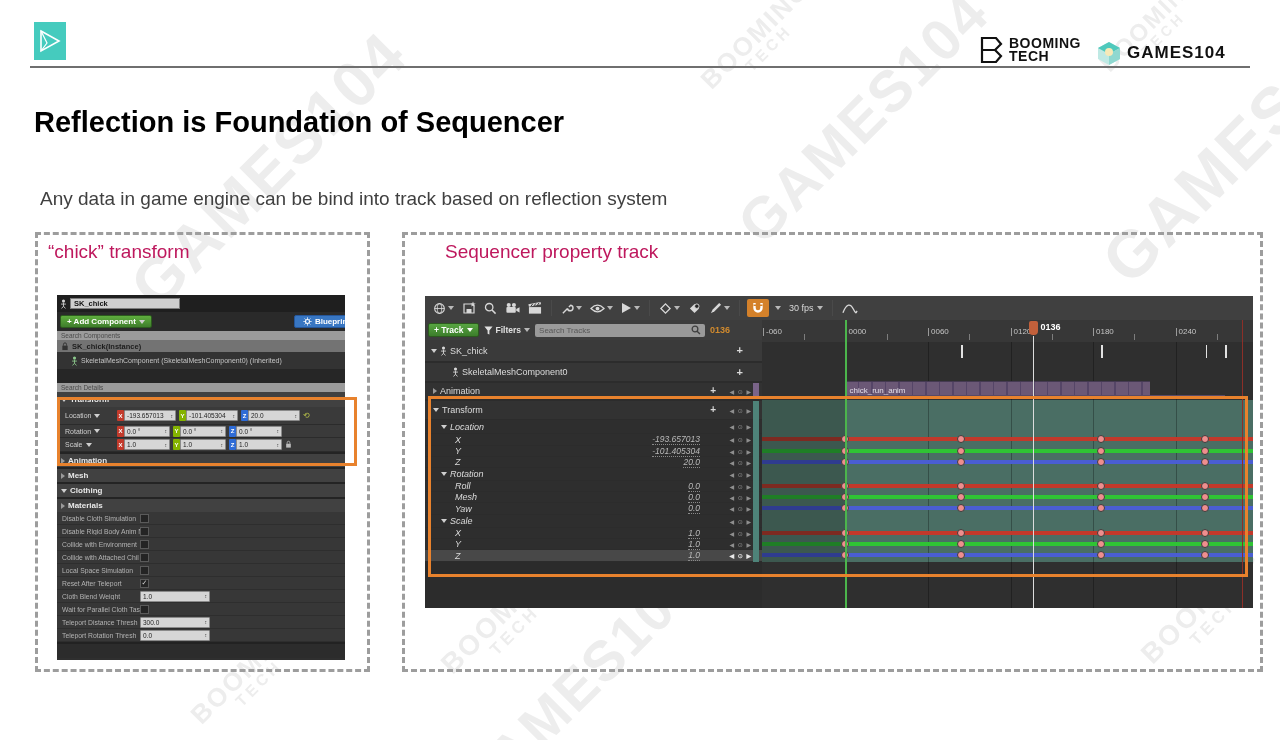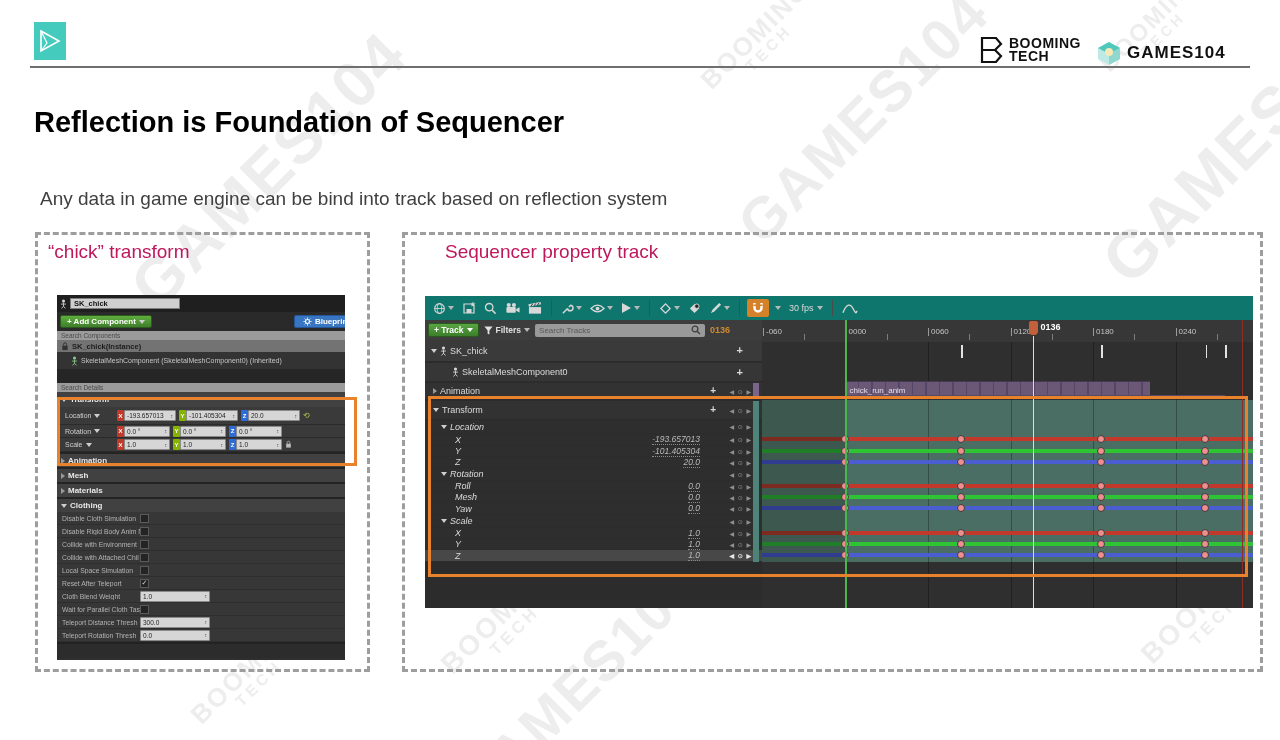--- a/index.html
+++ b/index.html
@@ -45,21 +45,21 @@
   .t-row { height:100%; display:flex; align-items:center; background:#3a3a3a; border-bottom:1px solid #2b2b2b; }
   .t-label { width:60px; padding-left:8px; color:#cfcfcf; font-size:7px; display:flex; align-items:center; gap:3px; }
   .chip { width:7px; height:11px; color:#fff; font-size:6px; font-weight:bold; display:flex; align-items:center; justify-content:center; border-radius:1px; }
   .vfield { height:11px; background:#d6d6d6; color:#1e1e1e; font-size:6.5px; display:flex; align-items:center; padding:0 2px; justify-content:space-between; border-radius:1px; border:1px solid #8a8a8a; }
   .cl-row { height:13px; display:flex; align-items:center; background:#373737; border-bottom:1px solid #2e2e2e; padding-left:5px; }
   .cl-label { width:78px; color:#b3b3b3; font-size:6.8px; overflow:hidden; white-space:nowrap; }
   .cbox { width:9px; height:9px; background:#242424; border:1px solid #5a5a5a; display:flex; align-items:center; justify-content:center; color:#d0d0d0; font-size:7px; }
 
   
   .seq { background:#2c2c2c; z-index:2; overflow:hidden; color:#d8d8d8; }
-  .seq-toolbar { position:absolute; left:0; top:0; width:828px; height:24px; background:#0f766e; display:flex; align-items:center; padding-left:6px; gap:4px; }
+  .seq-toolbar { position:absolute; left:0; top:0; width:828px; height:24px; background:#404040; display:flex; align-items:center; padding-left:6px; gap:4px; }
   .tb-item { display:flex; align-items:center; gap:2px; height:20px; padding:0 2px; }
   .tb-sep { width:1px; height:16px; background:#4a4a4a; margin:0 3px; }
   .caret { width:0; height:0; border-left:3px solid transparent; border-right:3px solid transparent; border-top:4px solid #b9b9b9; }
   .magnet-btn { background:#D4812A; border-radius:2px; width:22px; height:18px; display:flex; align-items:center; justify-content:center; }
   .fps { font-size:9px; color:#d8d8d8; display:flex; gap:3px; align-items:center; }
   .seq-row2 { position:absolute; left:0; top:24px; width:337px; height:20px; background:#3d3d3d; display:flex; align-items:center; gap:5px; padding-left:3px; }
   .trk-btn { height:14px; background:linear-gradient(#58a542,#3c7e2b); border:1px solid #2c5a1e; border-radius:2px; color:#fff; font-weight:bold; font-size:8.5px; display:flex; align-items:center; padding:0 5px; gap:3px; }
   .filters { font-size:8.5px; color:#e0e0e0; font-weight:bold; display:flex; align-items:center; gap:3px; }
   .search-pill { width:170px; height:13px; background:#9a9a9a; border-radius:2px; color:#585858; font-size:8px; display:flex; align-items:center; padding:0 4px; justify-content:space-between; }
   .frame-num { color:#D08A2E; font-size:9px; font-weight:bold; }
@@ -238,26 +238,26 @@
     <div id="detail-sections">
         <div class="d-row sec-hdr">
           <span class="tri tri-right"></span>
           <span>Animation</span>
         </div>
         <div class="d-row sec-hdr">
           <span class="tri tri-right"></span>
           <span>Mesh</span>
         </div>
         <div class="d-row sec-hdr">
+          <span class="tri tri-down"></span>
+          <span>Clothing</span>
+        </div>
+        <div class="d-row sec-hdr">
           <span class="tri tri-right"></span>
           <span>Materials</span>
-        </div>
-        <div class="d-row sec-hdr">
-          <span class="tri tri-down"></span>
-          <span>Clothing</span>
         </div>
       </div>
     <div id="clothing-rows">
         <div class="cl-row">
           <span class="cl-label">Disable Cloth Simulation</span>
           <span class="cbox"></span>
         </div>
         <div class="cl-row">
           <span class="cl-label">Disable Rigid Body Anim N</span>
           <span class="cbox"></span>

